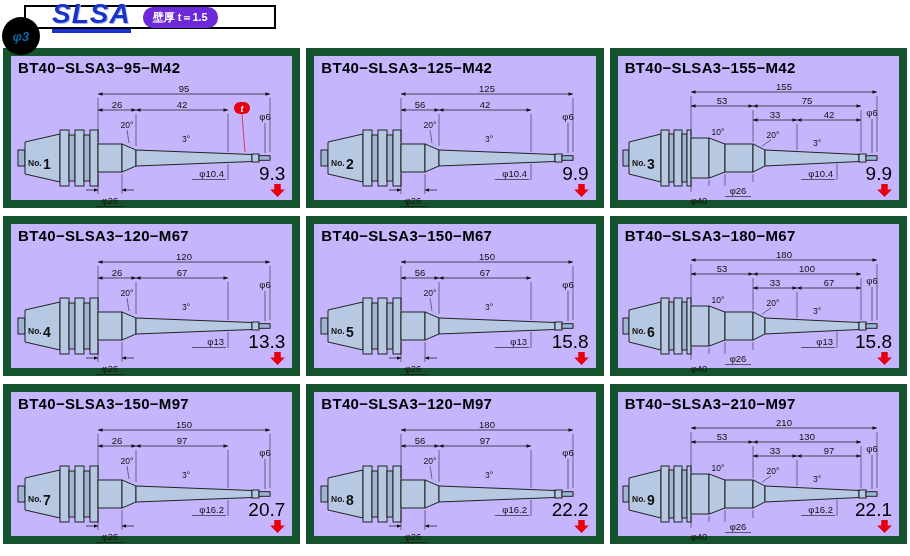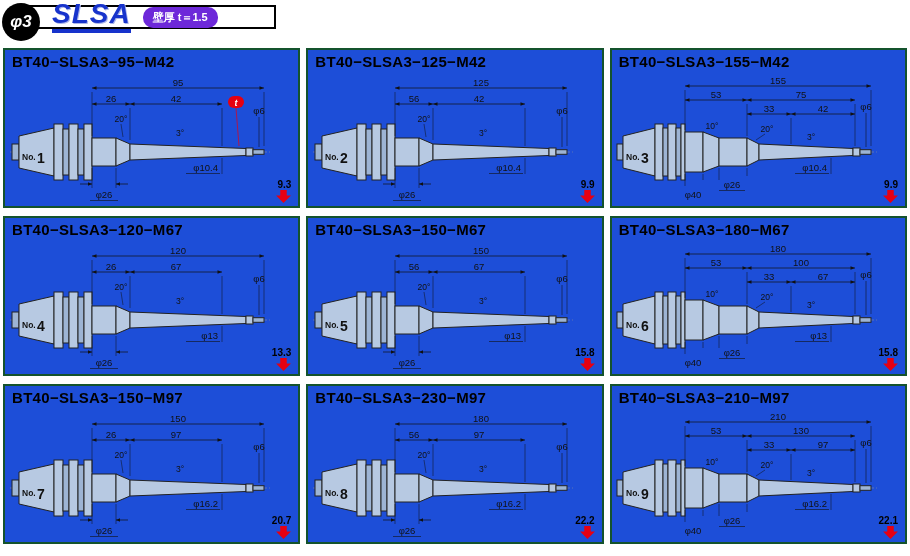--- a/index.html
+++ b/index.html
@@ -1,37 +1,37 @@
 <!DOCTYPE html>
 <html><head>
 <meta charset="utf-8">
 <style>
   html,body{margin:0;padding:0;background:#ffffff;}
   body{width:910px;height:556px;font-family:"Liberation Sans",sans-serif;position:relative;overflow:hidden;}
 
   .header{position:relative;height:46px;}
-  .phi-badge{position:absolute;left:2px;top:3px;width:38px;height:38px;border-radius:50%;
-    background:#000;color:#ffffff;display:flex;align-items:center;justify-content:center;
-    font-weight:bold;font-style:italic;font-size:17px;z-index:2;}
+  .phi-badge{position:absolute;left:2px;top:17px;width:38px;height:38px;border-radius:50%;
+    background:#000;color:#0369a1;display:flex;align-items:center;justify-content:center;
+    font-weight:bold;font-style:italic;font-size:13px;z-index:2;}
   .logo-box{position:absolute;left:24px;top:5px;width:252px;height:24px;border:2.5px solid #000;
     background:#fff;display:flex;align-items:center;gap:12px;padding-left:26px;box-sizing:border-box;}
   .logo-text{font-style:italic;font-weight:900;font-size:28px;line-height:0.95;color:#1733cc;
     letter-spacing:1px;border-bottom:4px solid #1733cc;padding-bottom:1px;
     text-shadow:1px 1px 0 #aab4e8;}
   .thickness-badge{background:#6d28d9;color:#fff;font-weight:bold;font-size:11px;
     padding:3px 10px;border-radius:10px;white-space:nowrap;}
 
   .grid{display:grid;grid-template-columns:repeat(3,1fr);grid-auto-rows:160px;gap:8px 6px;padding:2px 3px 0 3px;}
-  .cell{border:2px solid #14532d;background:#1d4ed8;position:relative;box-sizing:border-box;}
+  .cell{border:8px solid #14532d;background:#c4b5fd;position:relative;box-sizing:border-box;}
   .cell-title{font-weight:bold;font-size:15px;margin:3px 0 0 7px;color:#000;letter-spacing:0.3px;}
   h2{margin:0;padding:0;}
   .drawing{position:absolute;left:3px;top:24px;width:290px;height:130px;}
   svg text{font-family:"Liberation Sans",sans-serif;}
   .weight{position:absolute;right:7px;bottom:3px;display:flex;flex-direction:column;align-items:flex-end;}
-  .weight-num{font-weight:bold;font-size:10px;color:#000;line-height:1.05;}
+  .weight-num{font-weight:normal;font-size:19px;color:#000;line-height:1.05;}
 </style>
 </head>
 <body>
 
 <header class="header">
   <div class="phi-badge">φ3</div>
   <div class="logo-box">
     <span class="logo-text">SLSA</span>
     <span class="thickness-badge">壁厚 t＝1.5</span>
   </div>
@@ -472,21 +472,21 @@
         </svg></div>
     <div class="weight">
       <span class="weight-num">20.7</span>
       <svg width="15" height="13" viewBox="0 0 16 14" aria-hidden="true">
         <path d="M4.5 0 h7 v6 H16 l-8 8 -8 -8 h4.5 Z" fill="#e60012"></path>
       </svg>
     </div>
   </section>
 
   <section class="cell">
-    <h2 class="cell-title">BT40−SLSA3−230−M97</h2>
+    <h2 class="cell-title">BT40−SLSA3−120−M97</h2>
     <div class="drawing"><svg width="290" height="130" viewBox="0 0 290 130">
           <line x1="2" y1="78" x2="262" y2="78" stroke="#999" stroke-width="0.5" stroke-dasharray="7 2 1.5 2"></line>
           <rect x="4" y="70" width="7" height="16" fill="#9db4d4" stroke="#222" stroke-width="1"></rect>
           <path d="M11 62 L46 54 L46 102 L11 94 Z" fill="#b7c9e2" stroke="#222" stroke-width="1"></path>
           <rect x="46" y="50" width="9" height="56" fill="#b7c9e2" stroke="#222" stroke-width="1"></rect>
           <rect x="55" y="55" width="6" height="46" fill="#9db4d4" stroke="#222" stroke-width="1"></rect>
           <rect x="61" y="50" width="9" height="56" fill="#b7c9e2" stroke="#222" stroke-width="1"></rect>
           <rect x="70" y="55" width="6" height="46" fill="#9db4d4" stroke="#222" stroke-width="1"></rect>
           <rect x="76" y="50" width="8" height="56" fill="#b7c9e2" stroke="#222" stroke-width="1"></rect>
           <rect x="84" y="64" width="24" height="28" fill="#b7c9e2" stroke="#222" stroke-width="1"></rect>

